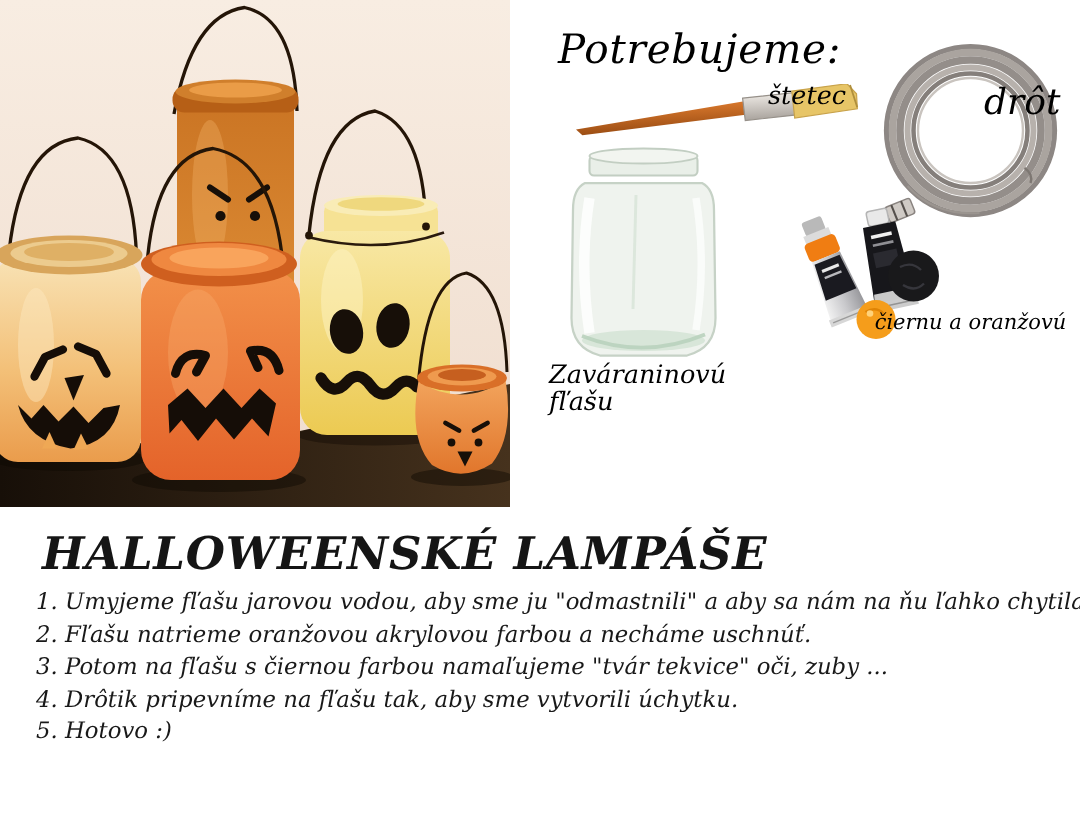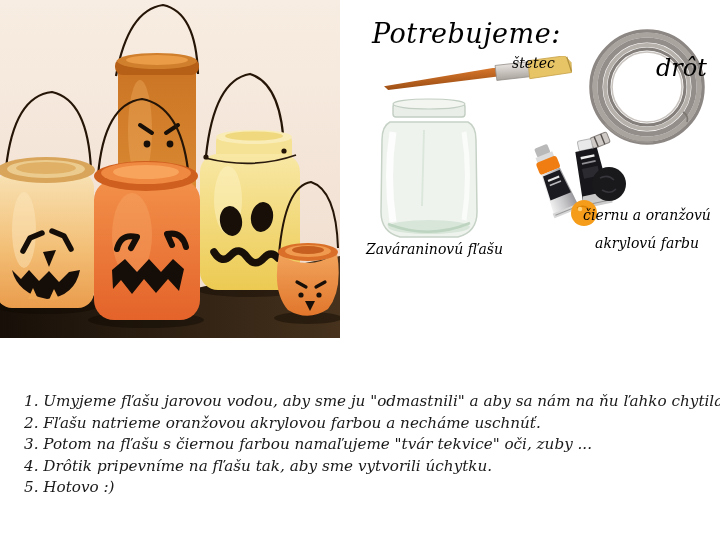--- a/index.html
+++ b/index.html
@@ -2,21 +2,21 @@
 <html><head>
 <meta charset="utf-8">
 <style>
   html,body{margin:0;padding:0;background:#ffffff;}
   .canvas{position:relative;width:720px;height:542px;background:#ffffff;overflow:hidden;
           font-family:"DejaVu Serif","Liberation Serif",serif;}
   .abs{position:absolute;}
   
   .script{font-style:italic;color:#000000;line-height:1.05;}
   .heading-script{font-size:27px;letter-spacing:0.5px;}
-  .item-label{font-size:14px;}
+  .item-label{font-size:17px;}
   .paint-label{width:142px;text-align:center;font-size:14px;line-height:28px;}
   
   .title{font-size:30px;font-style:italic;font-weight:bold;color:#151515;letter-spacing:0.5px;white-space:nowrap;}
   .steps{font-size:15.2px;font-style:italic;color:#191919;line-height:21.6px;white-space:nowrap;}
   .step{height:21.6px;}
 </style>
 </head>
 <body>
 
 <div class="canvas">
@@ -222,23 +222,23 @@
       <line x1="-13" y1="64" x2="13" y2="64" stroke="#939393" stroke-width="1"></line>
     </g>
     <circle cx="97" cy="48" r="17" fill="#19191b"></circle>
     <path d="M88,42 q8,-4 14,2 M90,54 q8,5 14,-1" fill="none" stroke="#36363c" stroke-width="1.6"></path>
     <circle cx="72" cy="77" r="13" fill="#f59d1b"></circle>
     <path d="M65,72 q7,-4 12,1" fill="none" stroke="#e08405" stroke-width="1.6"></path>
     <circle cx="68" cy="73" r="2.2" fill="#ffd27a"></circle>
   </svg>
   <div class="abs script paint-label" style="left:576px;top:201px;">
     <div>čiernu a oranžovú</div>
-    <div>akrylovú farbu</div>
   </div>
 
+  <div class="abs title" style="left:28px;top:352px;">HALLOWEENSKÉ LAMPÁŠE</div>
 
   <div class="abs steps" style="left:24px;top:391px;">
     <div class="step">1. Umyjeme fľašu jarovou vodou, aby sme ju "odmastnili" a aby sa nám na ňu ľahko chytila farba.</div>
     <div class="step">2. Fľašu natrieme oranžovou akrylovou farbou a necháme uschnúť.</div>
     <div class="step">3. Potom na fľašu s čiernou farbou namaľujeme "tvár tekvice" oči, zuby ...</div>
     <div class="step">4. Drôtik pripevníme na fľašu tak, aby sme vytvorili úchytku.</div>
     <div class="step">5. Hotovo :)</div>
   </div>
 
 </div>

